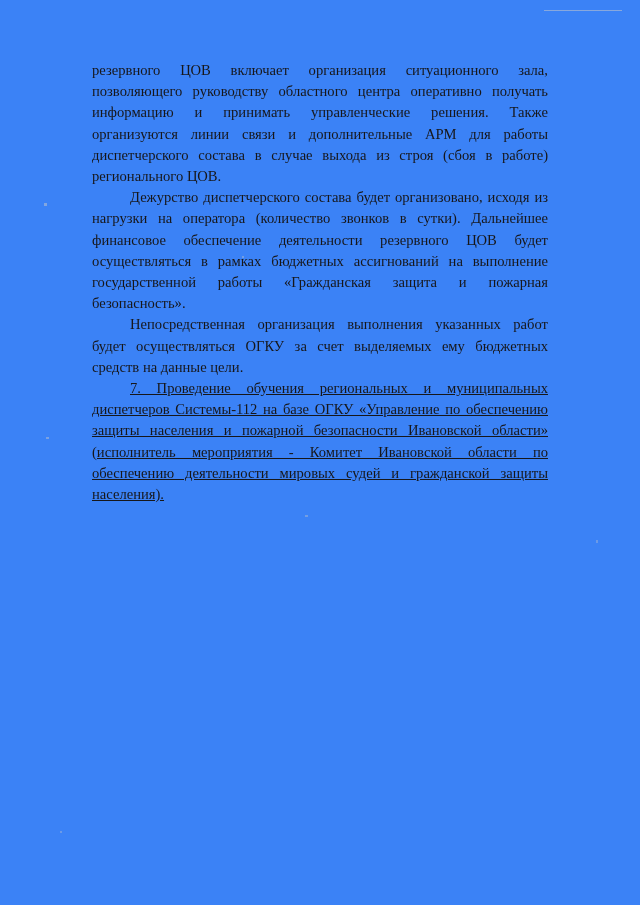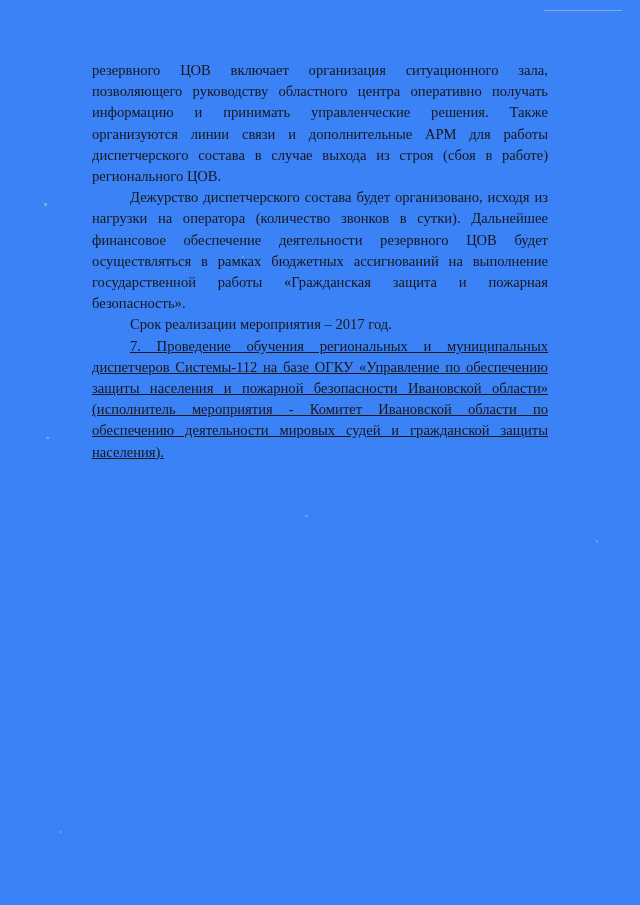--- a/index.html
+++ b/index.html
@@ -107,17 +107,17 @@
   <div class="scan-mark mark-left-1"></div>
   <div class="scan-mark mark-left-2"></div>
   <div class="scan-mark mark-mid-1"></div>
   <div class="scan-mark mark-mid-2"></div>
   <div class="scan-mark mark-right-1"></div>
   <div class="scan-mark mark-bottom-1"></div>
 
   <div class="doc-body">
     <p class="para">резервного ЦОВ включает организация ситуационного зала, позволяющего руководству областного центра оперативно получать информацию и принимать управленческие решения. Также организуются линии связи и дополнительные АРМ для работы диспетчерского состава в случае выхода из строя (сбоя в работе) регионального ЦОВ.</p>
     <p class="para indent">Дежурство диспетчерского состава будет организовано, исходя из нагрузки на оператора (количество звонков в сутки). Дальнейшее финансовое обеспечение деятельности резервного ЦОВ будет осуществляться в рамках бюджетных ассигнований на выполнение государственной работы «Гражданская защита и пожарная безопасность».</p>
-    <p class="para indent">Срок реализации мероприятия – 2017 год.</p>
+    <p class="para indent">Непосредственная организация выполнения указанных работ будет осуществляться ОГКУ за счет выделяемых ему бюджетных средств на данные цели.</p>
     <p class="para numbered">7. Проведение обучения региональных и муниципальных диспетчеров Системы-112 на базе ОГКУ «Управление по обеспечению защиты населения и пожарной безопасности Ивановской области» (исполнитель мероприятия - Комитет Ивановской области по обеспечению деятельности мировых судей и гражданской защиты населения).</p>
   </div>
 
 </div>
 
 </body></html>

